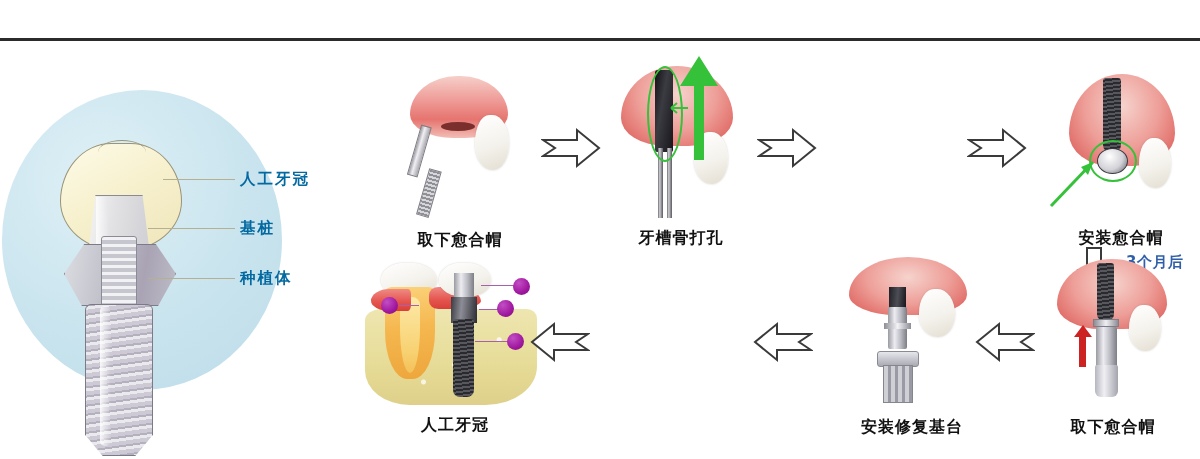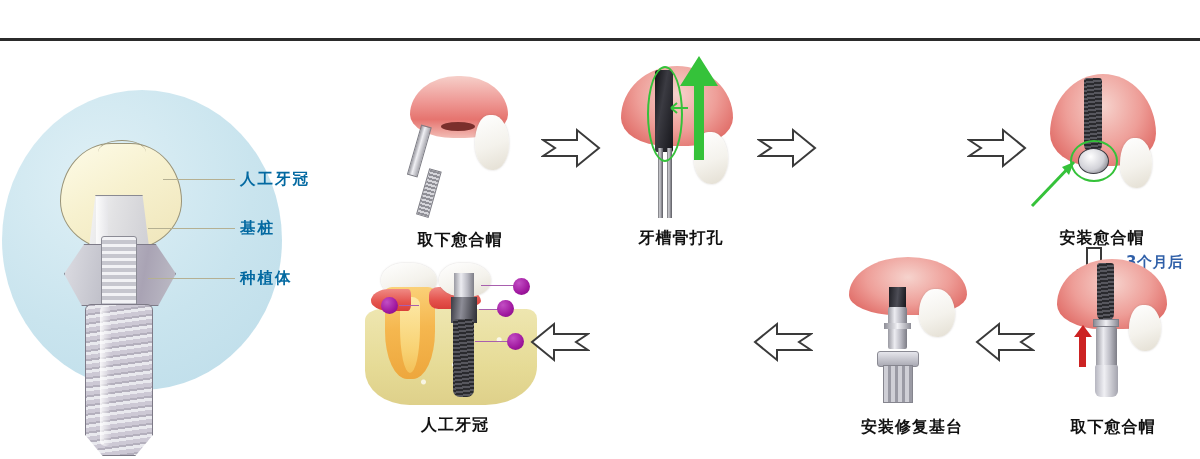--- a/index.html
+++ b/index.html
@@ -336,21 +336,21 @@
       </svg>
     </div>
 
 
     <div class="arrow" style="left:622px; top:78px;">
       <svg width="62" height="44" viewBox="0 0 62 44" aria-hidden="true">
         <path d="M2 14 L14 22 L2 30 L36 30 L36 40 L58 22 L36 4 L36 14 Z" fill="#ffffff" stroke="#3a3a3a" stroke-width="2" stroke-linejoin="miter"></path>
       </svg>
     </div>
 
-    <div class="step" style="left:677px; top:4px; width:160px; height:208px;">
+    <div class="step" style="left:696px; top:4px; width:160px; height:208px;">
       <div class="step-art" style="left:0; top:0; width:160px; height:172px;">
         <div class="gum-soft" style="left:28px; top:22px; width:106px; height:92px;"></div>
         <div class="tooth" style="left:98px; top:86px; width:32px; height:50px;"></div>
         <div class="implant-dark" style="left:62px; top:26px; width:18px; height:74px;"></div>
         <div style="position:absolute; left:56px; top:96px; width:31px; height:26px; border-radius:50%; background:radial-gradient(circle at 40% 32%, #ffffff 0%, #d2d2d8 55%, #5c5c64 100%); border:1px solid #3a3a40;"></div>
         <div class="green-circ" style="left:48px; top:88px; width:48px; height:42px;"></div>
         <svg style="position:absolute; left:6px; top:96px;" width="56" height="62" viewBox="0 0 56 62" aria-hidden="true">
           <path d="M4 58 L46 14" stroke="#35c23a" stroke-width="3" fill="none"></path>
           <path d="M46 14 L34 19 L41 27 Z" fill="#35c23a"></path>
         </svg>

